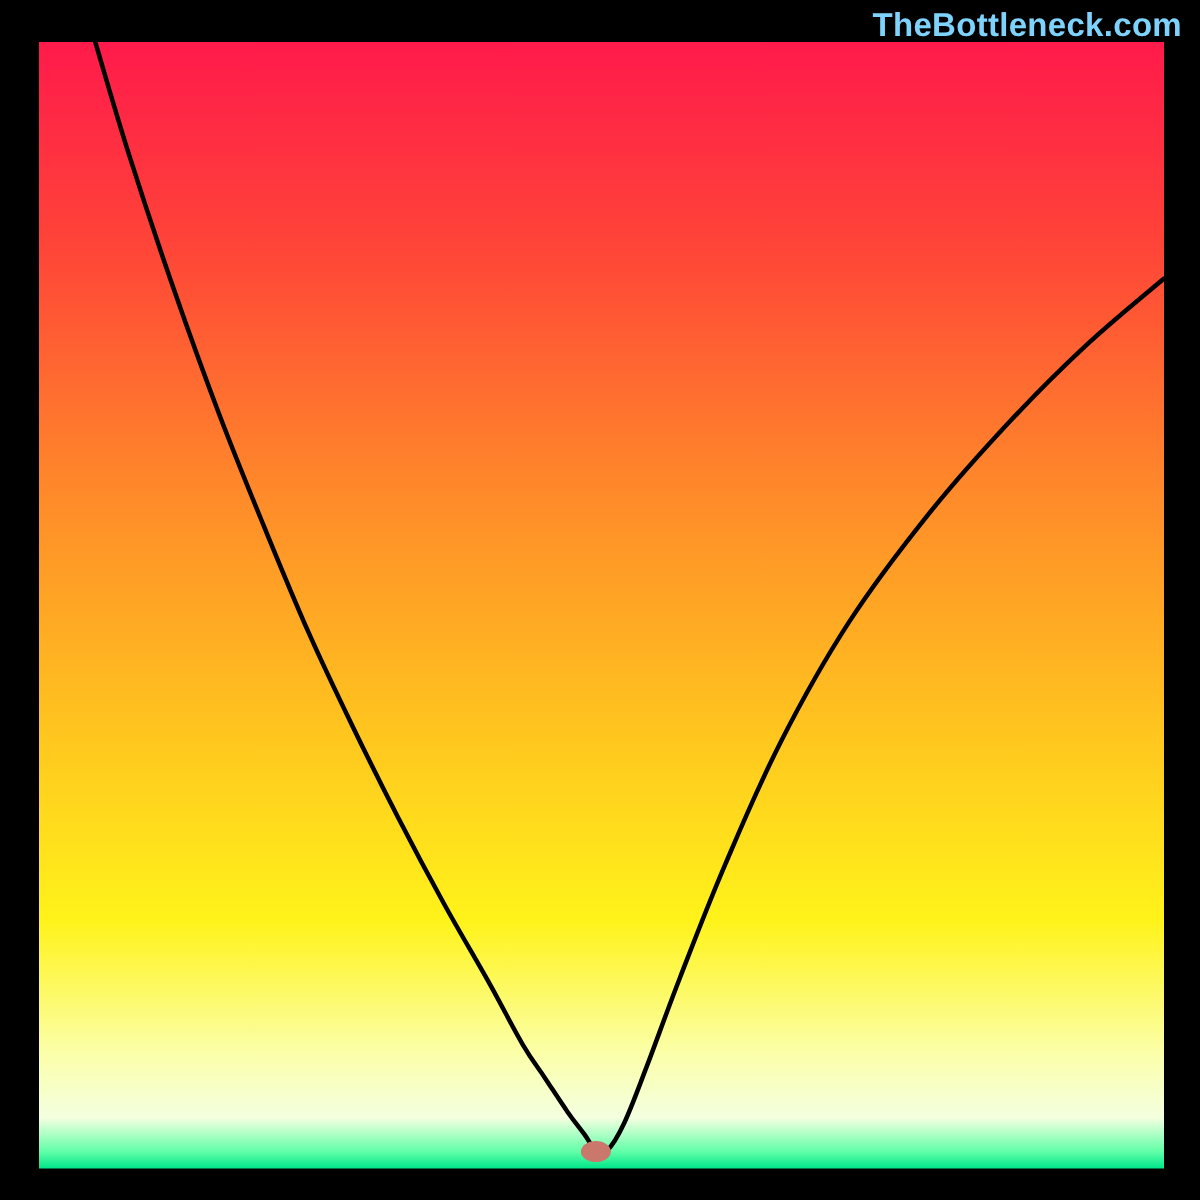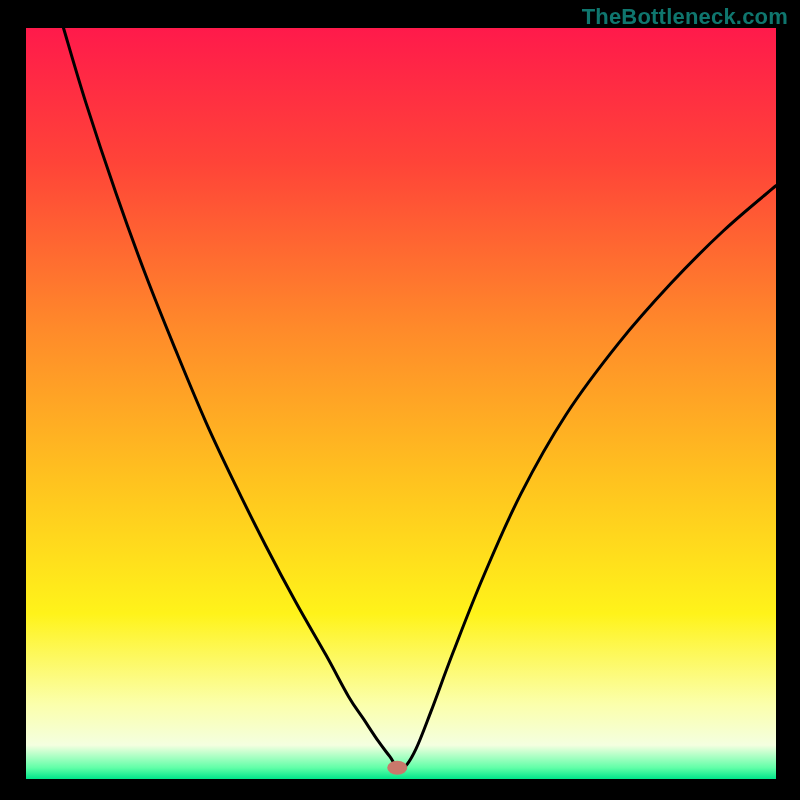--- a/index.html
+++ b/index.html
@@ -13,21 +13,21 @@
   }
   .container {
     position: relative;
     width: 800px;
     height: 800px;
   }
   .watermark {
     position: absolute;
     top: 4px;
     right: 12px;
-    color: #0f766e;
+    color: #7dd3fc;
     font-size: 22px;
     font-weight: 600;
     letter-spacing: 0.2px;
     z-index: 4;
     user-select: none;
   }
   svg {
     position: absolute;
     top: 0;
     left: 0;

